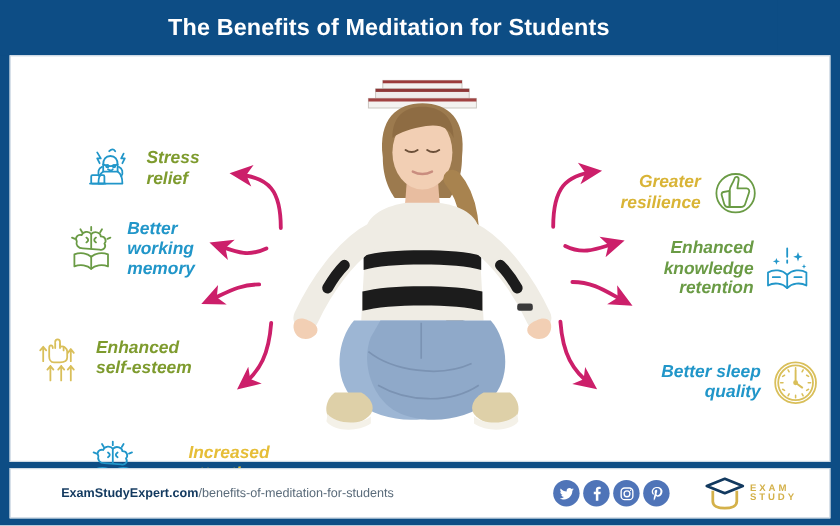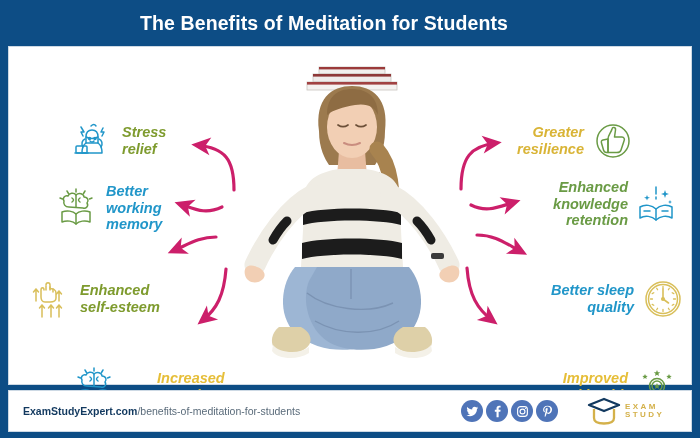--- a/index.html
+++ b/index.html
@@ -46,21 +46,21 @@
     width: 684px; height: 42px;
     background: #ffffff;
     border: 1px solid #cdd9e4;
     display: flex; align-items: center;
   }
   .footer-url {
     position: absolute; left: 14px; top: 50%;
     transform: translateY(-50%);
     font-size: 10.5px; white-space: nowrap;
   }
-  .url-bold { color: #12395f; font-weight: bold; }
+  .url-bold { color: #12395f; font-weight: bold; margin-left: 28px; }
   .url-path { color: #5a6b7a; font-weight: normal; }
 
   .social {
     position: absolute; left: 452px; top: 50%;
     transform: translateY(-50%);
     display: flex; gap: 3px; align-items: center;
   }
   .social-icon {
     width: 22px; height: 22px; border-radius: 50%;
     background: #4f74b8;
@@ -82,21 +82,21 @@
   .logo-bottom {
     color: #12395f; font-size: 19px; font-weight: bold;
     letter-spacing: -.3px; margin-top: 1px;
   }
 
   
   .benefit {
     position: absolute;
     display: flex; align-items: center; gap: 7px;
   }
-  .benefit.right { flex-direction: row-reverse; }
+  .benefit.right { flex-direction: row-reverse; margin-top: 20px; }
   .benefit-icon { width: 44px; height: 44px; flex: none; }
   .benefit-icon svg { display: block; width: 100%; height: 100%; }
   .benefit-label {
     font-size: 14.5px;
     font-weight: bold;
     font-style: italic;
     line-height: 1.15;
     white-space: pre-line;
   }
   .benefit.left .benefit-label { text-align: left; }

